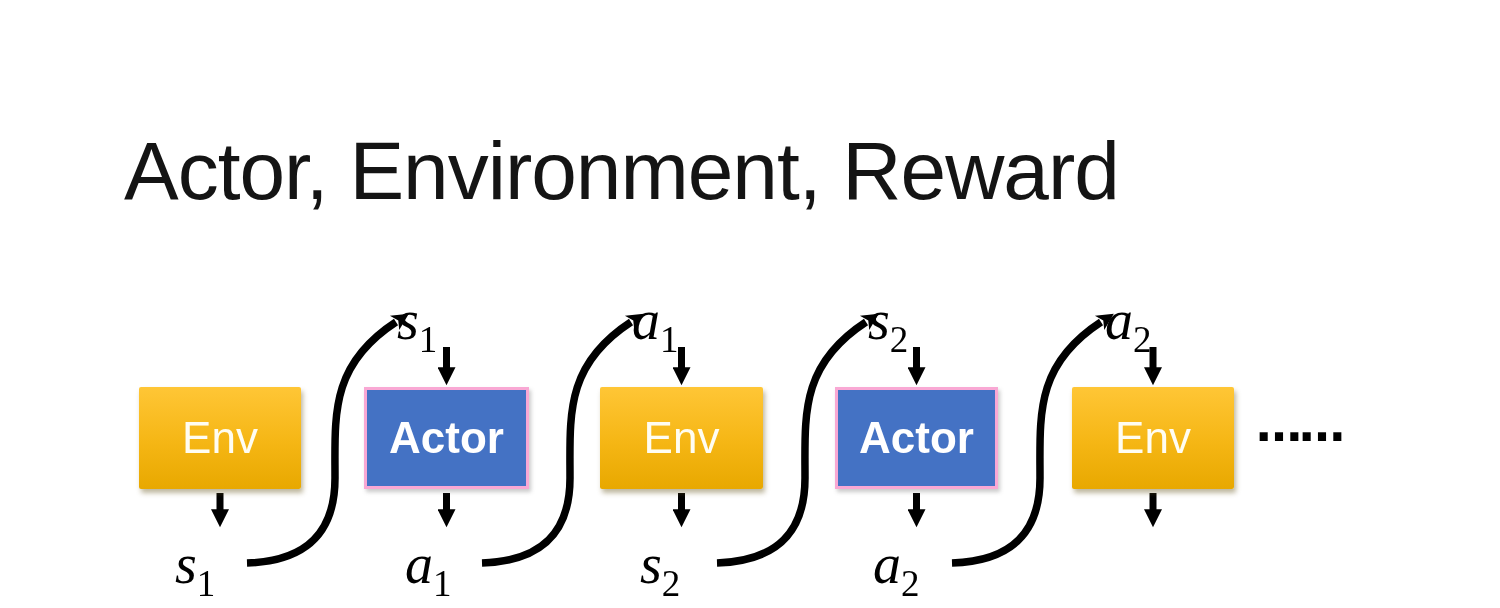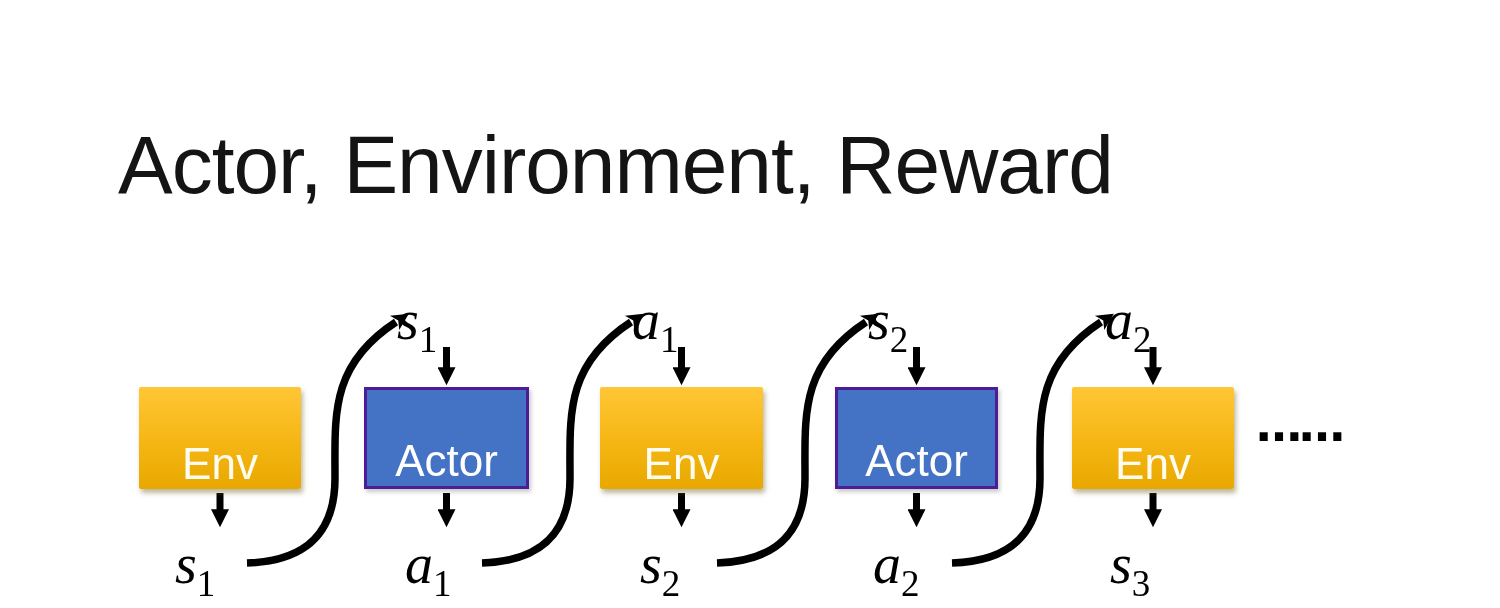--- a/index.html
+++ b/index.html
@@ -6,51 +6,52 @@
   .slide{
     position:relative;
     width:1500px;height:608px;
     background:#ffffff;
     overflow:hidden;
     font-family:"Liberation Sans", sans-serif;
   }
   .title{
     position:absolute;
     left:118px;top:118px;
-    margin:0;
+    margin:6px;
     font-size:82px;
     font-weight:300;
     letter-spacing:-1px;
     color:#141414;
     white-space:nowrap;
     font-family:"Liberation Sans", sans-serif;
   }
   .arrows{
     position:absolute;left:0;top:0;width:1500px;height:608px;
     pointer-events:none;
   }
   .box{
     position:absolute;
     top:387px;
     height:102px;
-    display:flex;align-items:flex-end;justify-content:center;
+    display:flex;align-items:center;justify-content:center;
     font-size:44px;
     color:#fffdf2;
     box-sizing:border-box;
   }
   .box.env{
     background:linear-gradient(180deg,#ffc636 0%,#f5b614 55%,#e8a800 100%);
     box-shadow:2px 4px 5px rgba(110,95,40,0.45);
     border-radius:2px;
   }
   .box.actor{
     background:#4472c4;
-    border:3px solid #4c1d95;
+    border:3px solid #f9a8d4;
     box-shadow:2px 3px 4px rgba(80,80,80,0.3);
     color:#ffffff;
+    font-weight:bold;
   }
   .mlabel{
     position:absolute;
     width:100px;
     text-align:left;
     font-family:"Liberation Serif", serif;
     color:#000;
     white-space:nowrap;
     line-height:1;
   }
@@ -150,19 +151,16 @@
   </div>
   <div class="mlabel bottomrow" style="left:405px;">
     <span class="base">a</span><span class="sub">1</span>
   </div>
   <div class="mlabel bottomrow" style="left:640px;">
     <span class="base">s</span><span class="sub">2</span>
   </div>
   <div class="mlabel bottomrow" style="left:873px;">
     <span class="base">a</span><span class="sub">2</span>
   </div>
-  <div class="mlabel bottomrow" style="left:1110px;">
-    <span class="base">s</span><span class="sub">3</span>
-  </div>
 
   <div class="dots">……</div>
 
 </div>
 
 </body></html>

